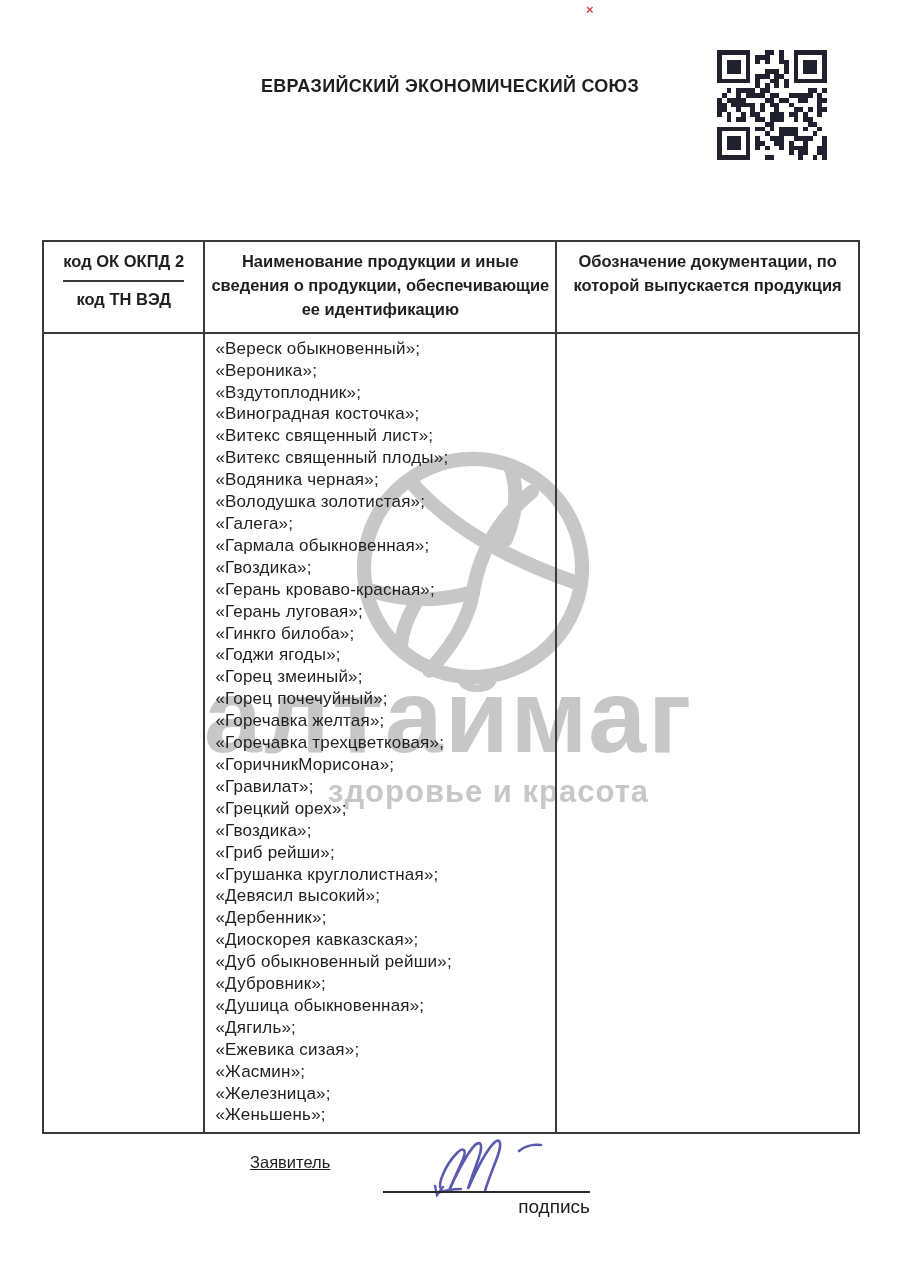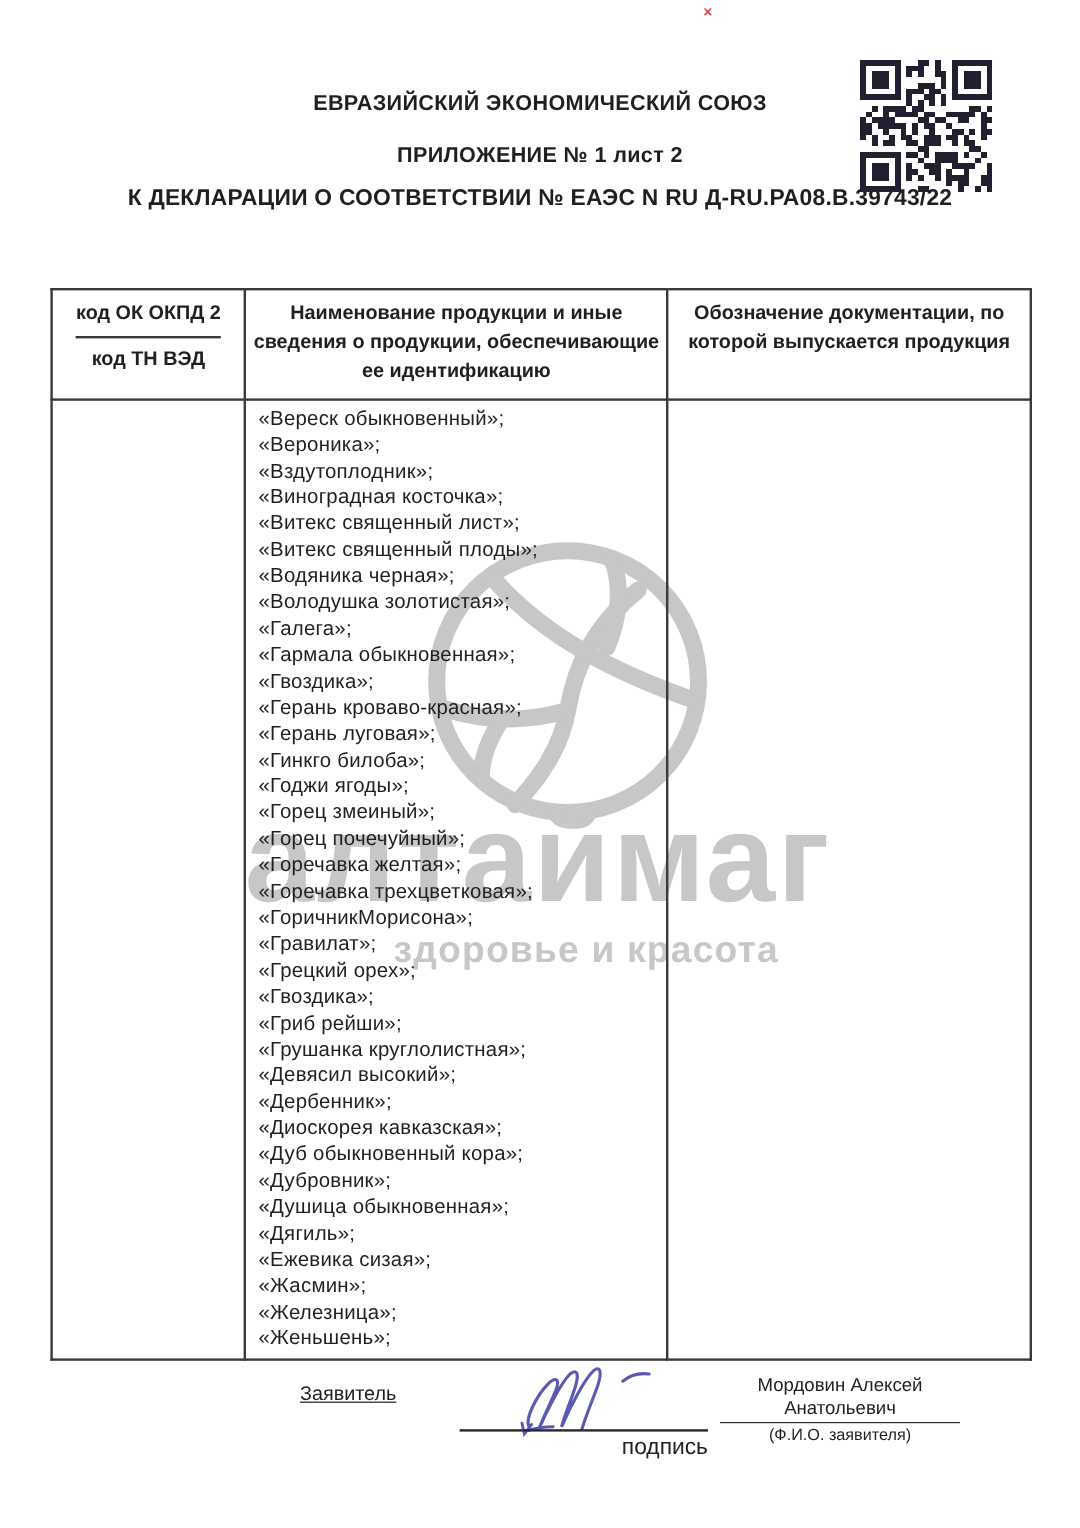--- a/index.html
+++ b/index.html
@@ -55,22 +55,20 @@
     <path d="M -40,94 C -20,72 -5,50 0,22 C 6,-14 22,-44 54,-70"></path>
     <path d="M 0,22 C -30,31 -62,31 -96,20"></path>
     <path d="M -58,-80 C -18,-34 38,-6 96,14"></path>
     <path d="M 30,-26 C 40,-50 42,-72 34,-94"></path>
     <path d="M -50,28 C -60,44 -66,58 -66,74"></path>
   </svg>
   <div class="wm wm-tagline" style="position:absolute;">здоровье и красота</div>
   <div class="wm wm-brand" style="position:absolute;">алтаймаг</div>
 
   <div class="hdr-line1 hdr">ЕВРАЗИЙСКИЙ ЭКОНОМИЧЕСКИЙ СОЮЗ</div>
-  <div class="hdr-line2 hdr">ПРИЛОЖЕНИЕ № 1 лист 2</div>
-  <div class="hdr-line3 hdr">К ДЕКЛАРАЦИИ О СООТВЕТСТВИИ № ЕАЭС N RU Д-RU.РА08.В.39743/22</div>
   <div class="red-mark">×</div>
   <svg class="qr" id="qr-svg" viewBox="0 0 23 23" shape-rendering="crispEdges">
       <g fill="var(--qr)">
         <rect x="0" y="0" width="1" height="1"></rect>
         <rect x="1" y="0" width="1" height="1"></rect>
         <rect x="2" y="0" width="1" height="1"></rect>
         <rect x="3" y="0" width="1" height="1"></rect>
         <rect x="4" y="0" width="1" height="1"></rect>
         <rect x="5" y="0" width="1" height="1"></rect>
         <rect x="6" y="0" width="1" height="1"></rect>
@@ -376,21 +374,21 @@
               <div class="product-line">«Горечавка трехцветковая»;</div>
               <div class="product-line">«ГоричникМорисона»;</div>
               <div class="product-line">«Гравилат»;</div>
               <div class="product-line">«Грецкий орех»;</div>
               <div class="product-line">«Гвоздика»;</div>
               <div class="product-line">«Гриб рейши»;</div>
               <div class="product-line">«Грушанка круглолистная»;</div>
               <div class="product-line">«Девясил высокий»;</div>
               <div class="product-line">«Дербенник»;</div>
               <div class="product-line">«Диоскорея кавказская»;</div>
-              <div class="product-line">«Дуб обыкновенный кора»;</div>
+              <div class="product-line">«Дуб обыкновенный рейши»;</div>
               <div class="product-line">«Дубровник»;</div>
               <div class="product-line">«Душица обыкновенная»;</div>
               <div class="product-line">«Дягиль»;</div>
               <div class="product-line">«Ежевика сизая»;</div>
               <div class="product-line">«Жасмин»;</div>
               <div class="product-line">«Железница»;</div>
               <div class="product-line">«Женьшень»;</div>
             </div>
       </td>
       <td></td>
@@ -404,21 +402,15 @@
     <div class="sig-block">
       <svg class="sig-ink" viewBox="0 0 160 62" fill="none" stroke="var(--ink)" stroke-linecap="round">
         <path stroke-width="2.6" d="M18,52 C14,46 24,26 34,16 C40,10 44,12 40,22 C34,36 28,48 26,54 C32,40 44,16 52,8 C58,3 60,8 56,20 C52,32 47,44 45,52 C52,36 64,12 72,5 C77,1 79,6 75,18 C70,32 64,46 62,54"></path>
         <path stroke-width="2.4" d="M14,56 C20,54 30,52 38,52 M20,50 l-6,8 l-2,-9"></path>
         <path stroke-width="2.6" d="M96,14 C102,9 110,7 118,8"></path>
       </svg>
       <div class="sig-line"></div>
       <div class="sig-caption">подпись</div>
     </div>
 
-    <div class="name-block">
-      <div class="name-l1">Мордовин Алексей</div>
-      <div class="name-l2">Анатольевич</div>
-      <div class="name-rule"></div>
-      <div class="name-caption">(Ф.И.О. заявителя)</div>
-    </div>
   </div>
 
 </div>
 
 </body></html>

